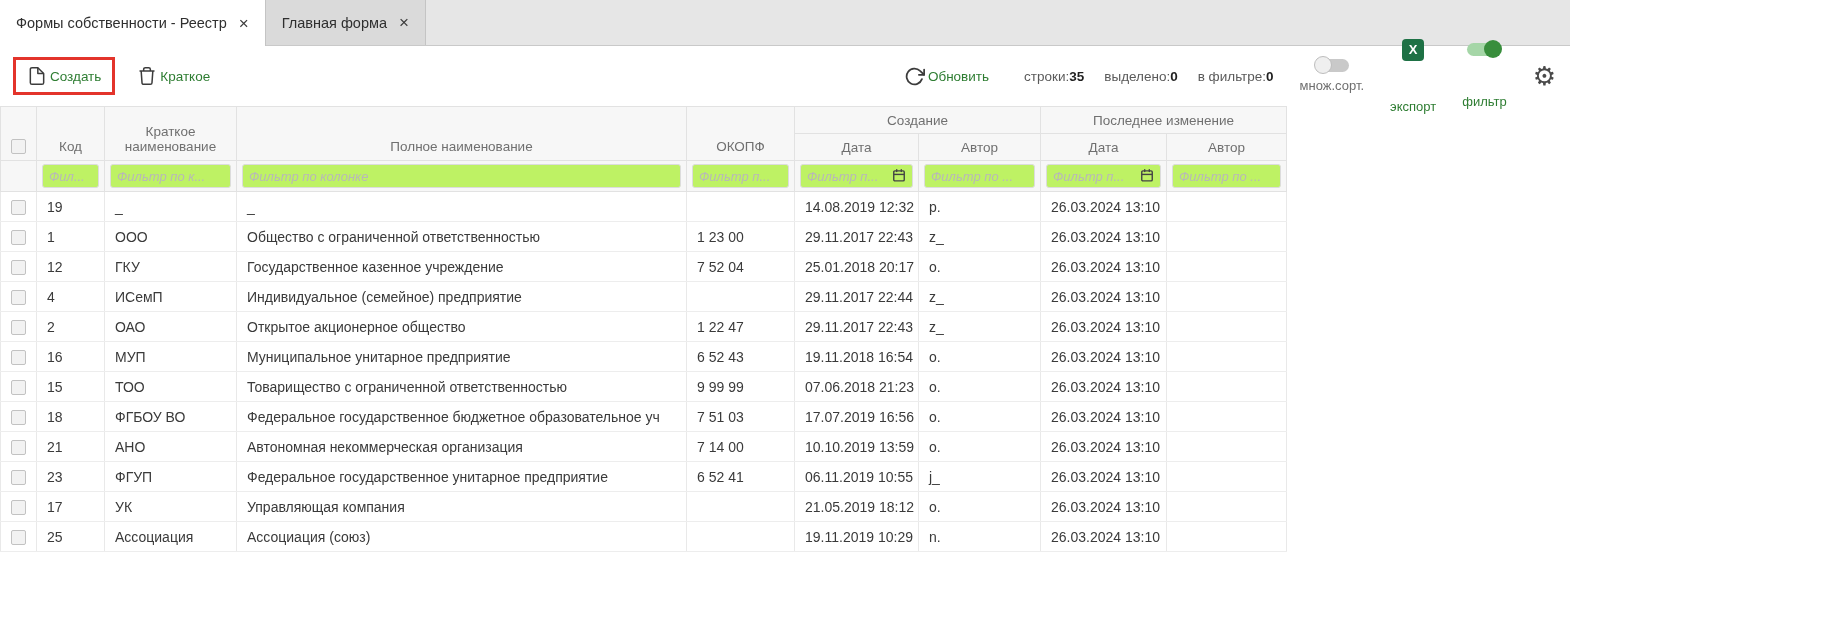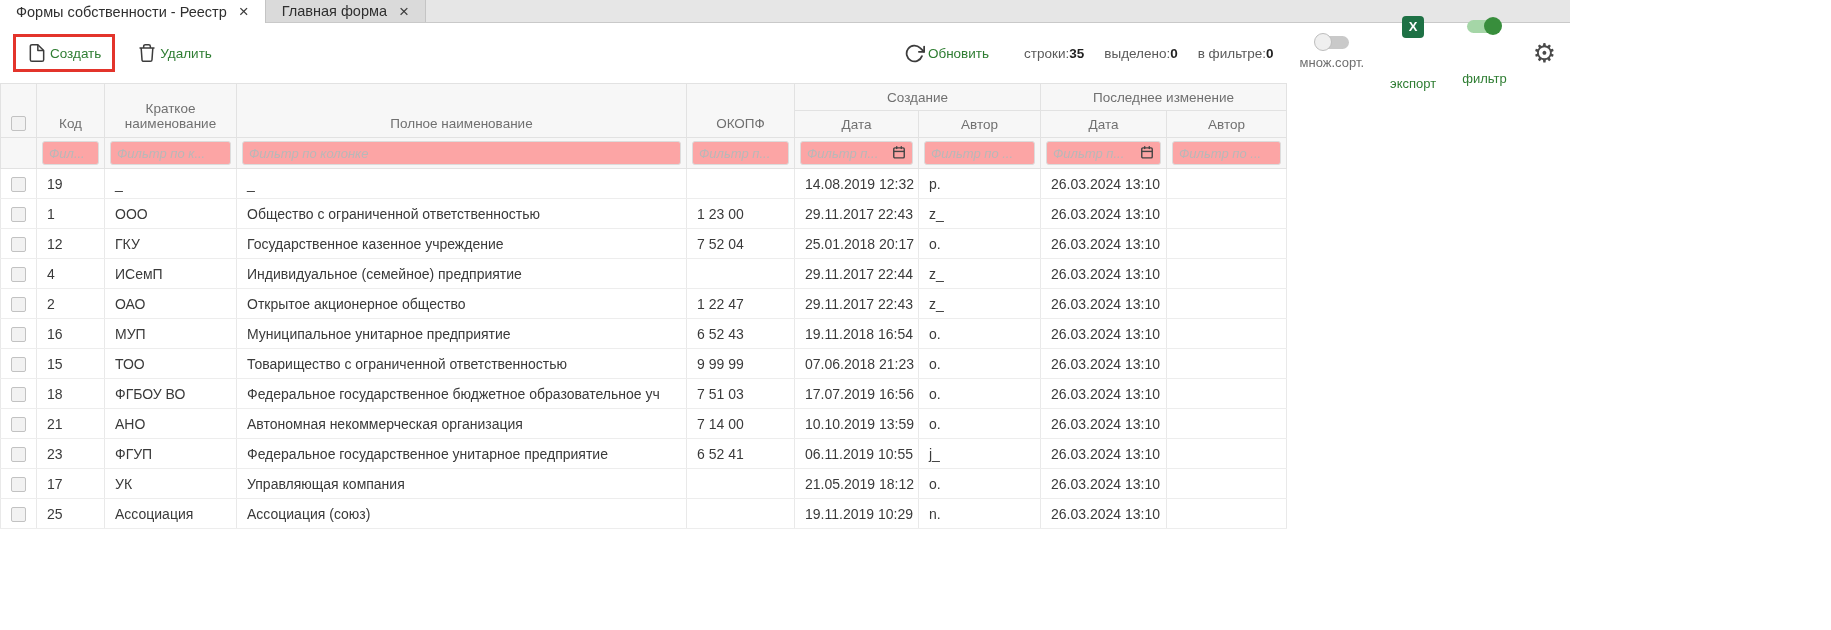--- a/index.html
+++ b/index.html
@@ -1,21 +1,21 @@
 <!DOCTYPE html>
 <html><head>
 <meta charset="utf-8">
 <style>
   * { margin:0; padding:0; box-sizing:border-box; }
   html,body { width:1831px; height:630px; background:#ffffff; overflow:hidden;
               font-family:"Liberation Sans", sans-serif; }
   .app { width:1570px; }
 
   
-  .tabbar { height:23px; background:#e6e6e6; border-bottom:1px solid #c9c9c9;
+  .tabbar { height:46px; background:#e6e6e6; border-bottom:1px solid #c9c9c9;
             display:flex; align-items:stretch; }
   .tab { display:flex; align-items:center; gap:12px; padding:0 16px;
          background:#dadada; border-right:1px solid #c4c4c4; font-size:14.5px;
          color:#2f2f2f; cursor:pointer; }
   .tab.active { background:#ffffff; margin-bottom:-1px; }
   .tab .close { font-size:17px; color:#3c3c3c; line-height:1; cursor:pointer; }
 
   
   .toolbar { height:60px; background:#ffffff; display:flex; align-items:center;
              padding:0 14px 0 18px; }
@@ -47,21 +47,21 @@
   .gear { font-size:26px; color:#4a4a4a; line-height:1; cursor:pointer; }
 
   
   table { border-collapse:collapse; table-layout:fixed; width:1286px; }
   thead th { background:#f7f7f7; border:1px solid #e2e2e2; font-weight:normal;
              color:#707070; font-size:13.5px; text-align:center; }
   th.group { height:27px; }
   tr.names th { height:27px; }
   th.span2 { vertical-align:bottom; padding-bottom:6px; }
   tr.filters th { height:31px; padding:3px 5px; background:#f7f7f7; }
-  .filter-box { display:flex; align-items:center; height:24px; background:#fca5a5;
+  .filter-box { display:flex; align-items:center; height:24px; background:#bef264;
                 border:1px solid #dcdcdc; border-radius:3px; padding:0 6px; }
   .filter-box input { border:none; outline:none; flex:1; min-width:0; font-size:13px;
                       font-family:"Liberation Sans", sans-serif; color:#333;
                       background:transparent; }
   .filter-box input::placeholder { color:#b8b8b8; font-style:italic; }
   .filter-box svg { flex:0 0 auto; margin-left:3px; }
   tbody td { height:30px; border-bottom:1px solid #ededed; border-right:1px solid #e9e9e9;
              font-size:14px; color:#3a3a3a; padding:0 10px; white-space:nowrap;
              overflow:hidden; }
   tbody td:first-child { border-left:1px solid #e9e9e9; }
@@ -98,21 +98,21 @@
       <span>Создать</span>
       <div class="red-box"></div>
     </div>
     <div class="tool-btn">
       <span>
         <svg width="20" height="20" viewBox="0 0 24 24" fill="none" stroke="#3c3c3c" stroke-width="1.8" stroke-linejoin="round">
           <polyline points="3 6 21 6"></polyline>
           <path d="M19 6l-1 14a2 2 0 0 1-2 2H8a2 2 0 0 1-2-2L5 6m3 0V4a2 2 0 0 1 2-2h4a2 2 0 0 1 2 2v2"></path>
         </svg>
       </span>
-      <span>Удалить</span>
+      <span>Краткое</span>
     </div>
 
     <div class="toolbar-right">
       <div class="tool-btn">
         <span>
           <svg width="21" height="21" viewBox="0 0 24 24" fill="none" stroke="#3c3c3c" stroke-width="2" stroke-linecap="round" stroke-linejoin="round">
             <polyline points="23 4 23 10 17 10"></polyline>
             <path d="M20.49 15a9 9 0 1 1-2.12-9.36L23 10"></path>
           </svg>
         </span>

